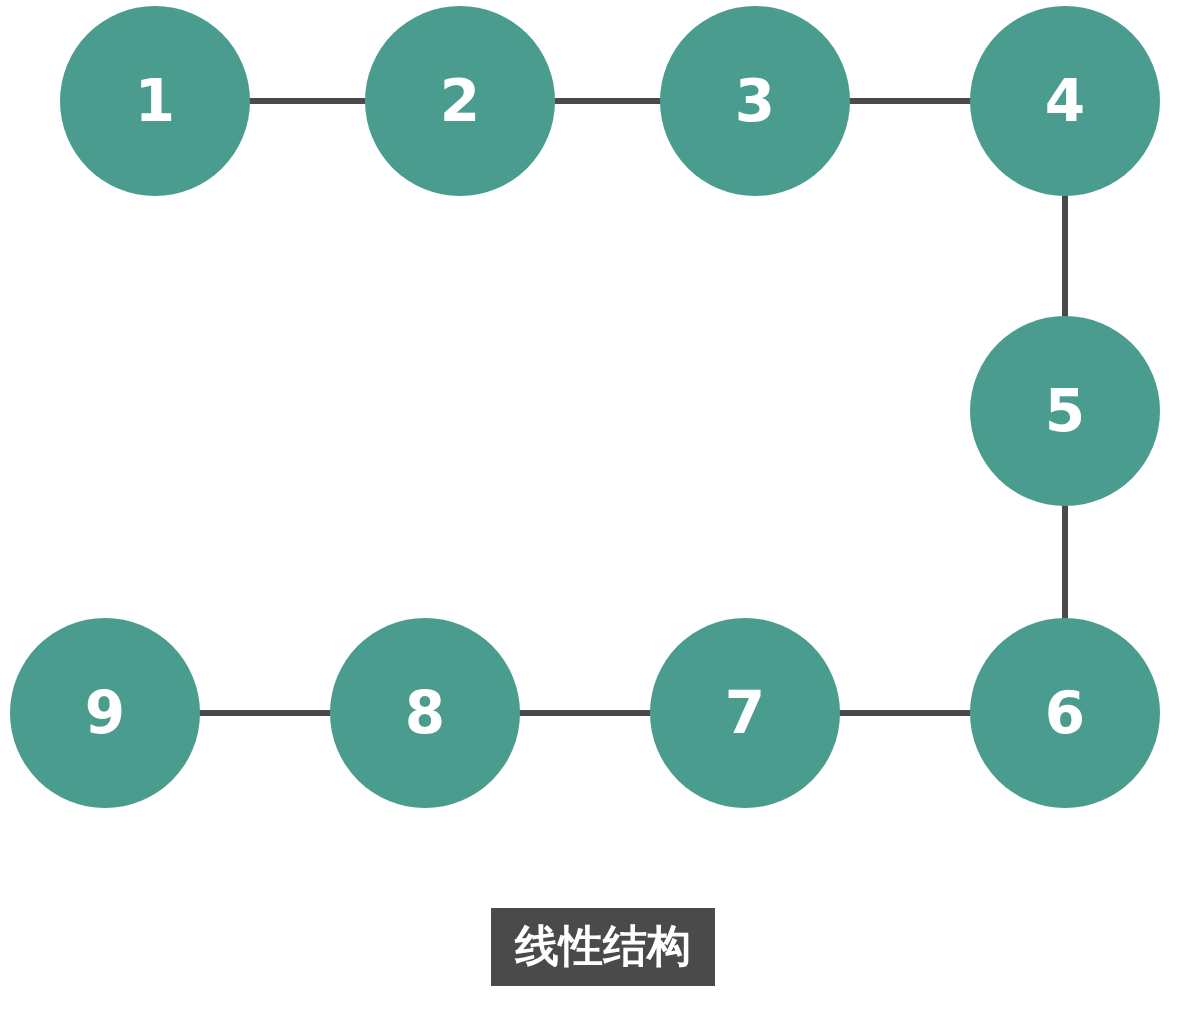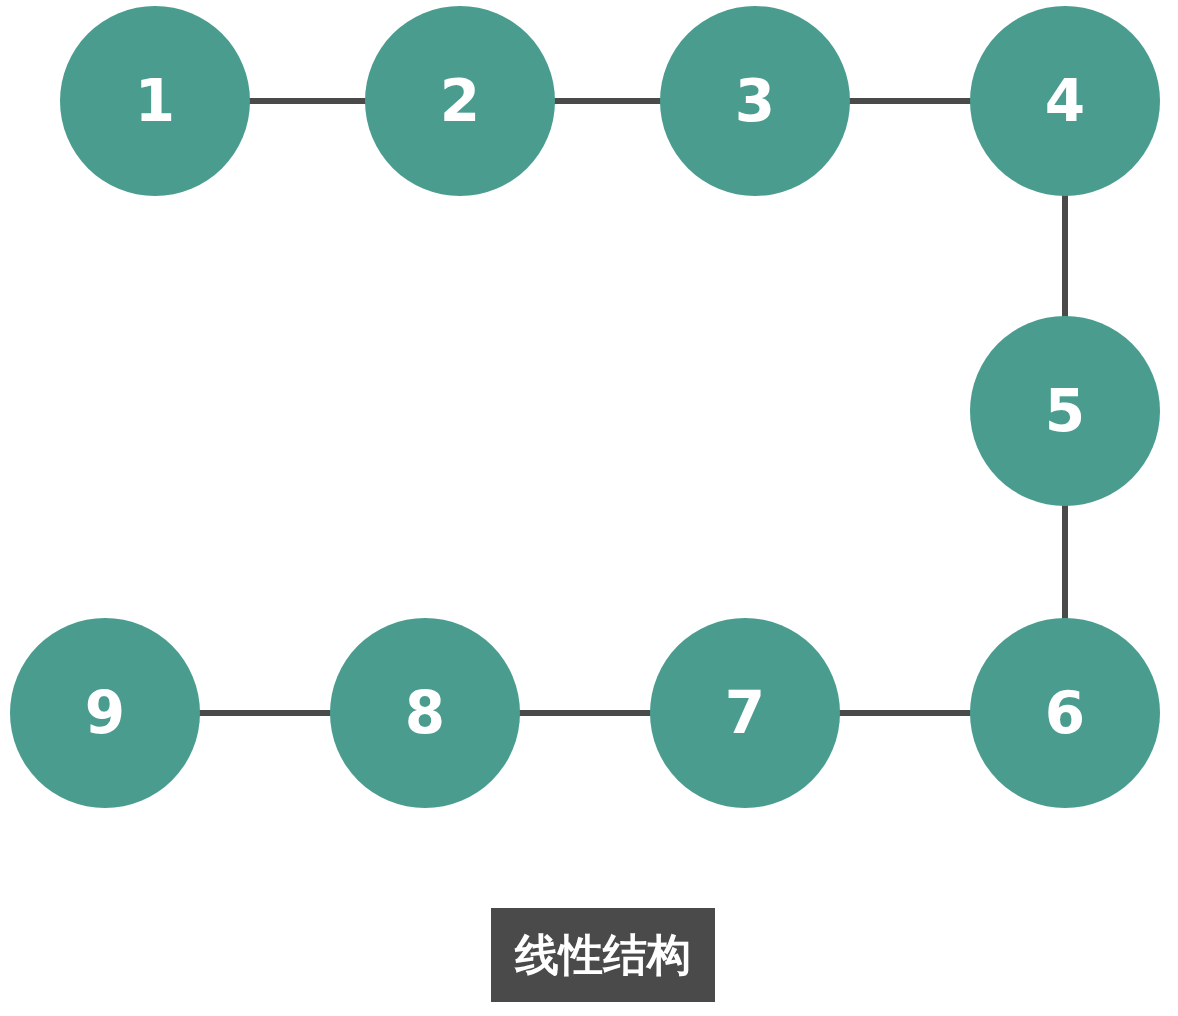--- a/index.html
+++ b/index.html
@@ -42,23 +42,24 @@
   }
   .caption {
     position: absolute;
     left: 491px;
     top: 908px;
     background: var(--caption-bg, #4a4a4a);
     color: var(--caption-text, #ffffff);
     font-size: 44px;
     font-weight: bold;
     line-height: 1;
-    padding: 25px 24px;
+    padding: 17px 24px;
     z-index: 2;
     white-space: nowrap;
+    font-family: Liberation Serif, serif;
   }
 </style>
 </head>
 <body>
 
 <div class="canvas">
 
   <div class="edge h" style="left:155px; top:98px;  width:305px;"></div>
   <div class="edge h" style="left:460px; top:98px;  width:295px;"></div>
   <div class="edge h" style="left:755px; top:98px;  width:310px;"></div>

